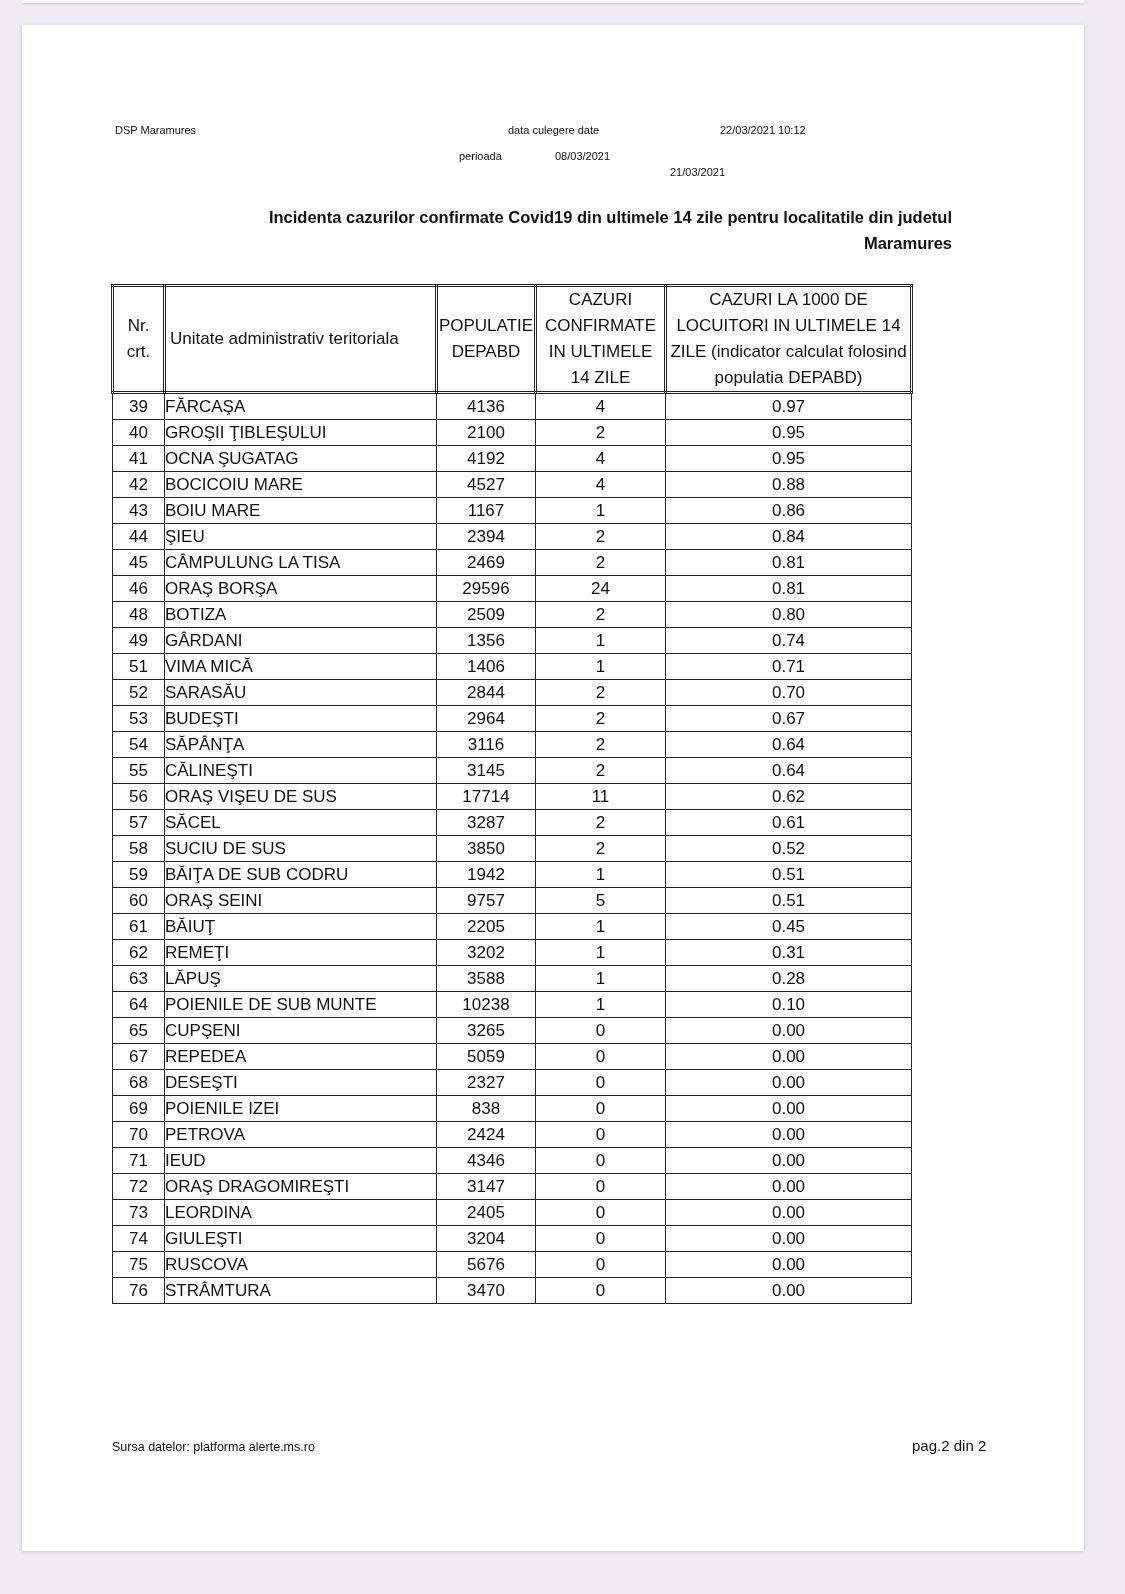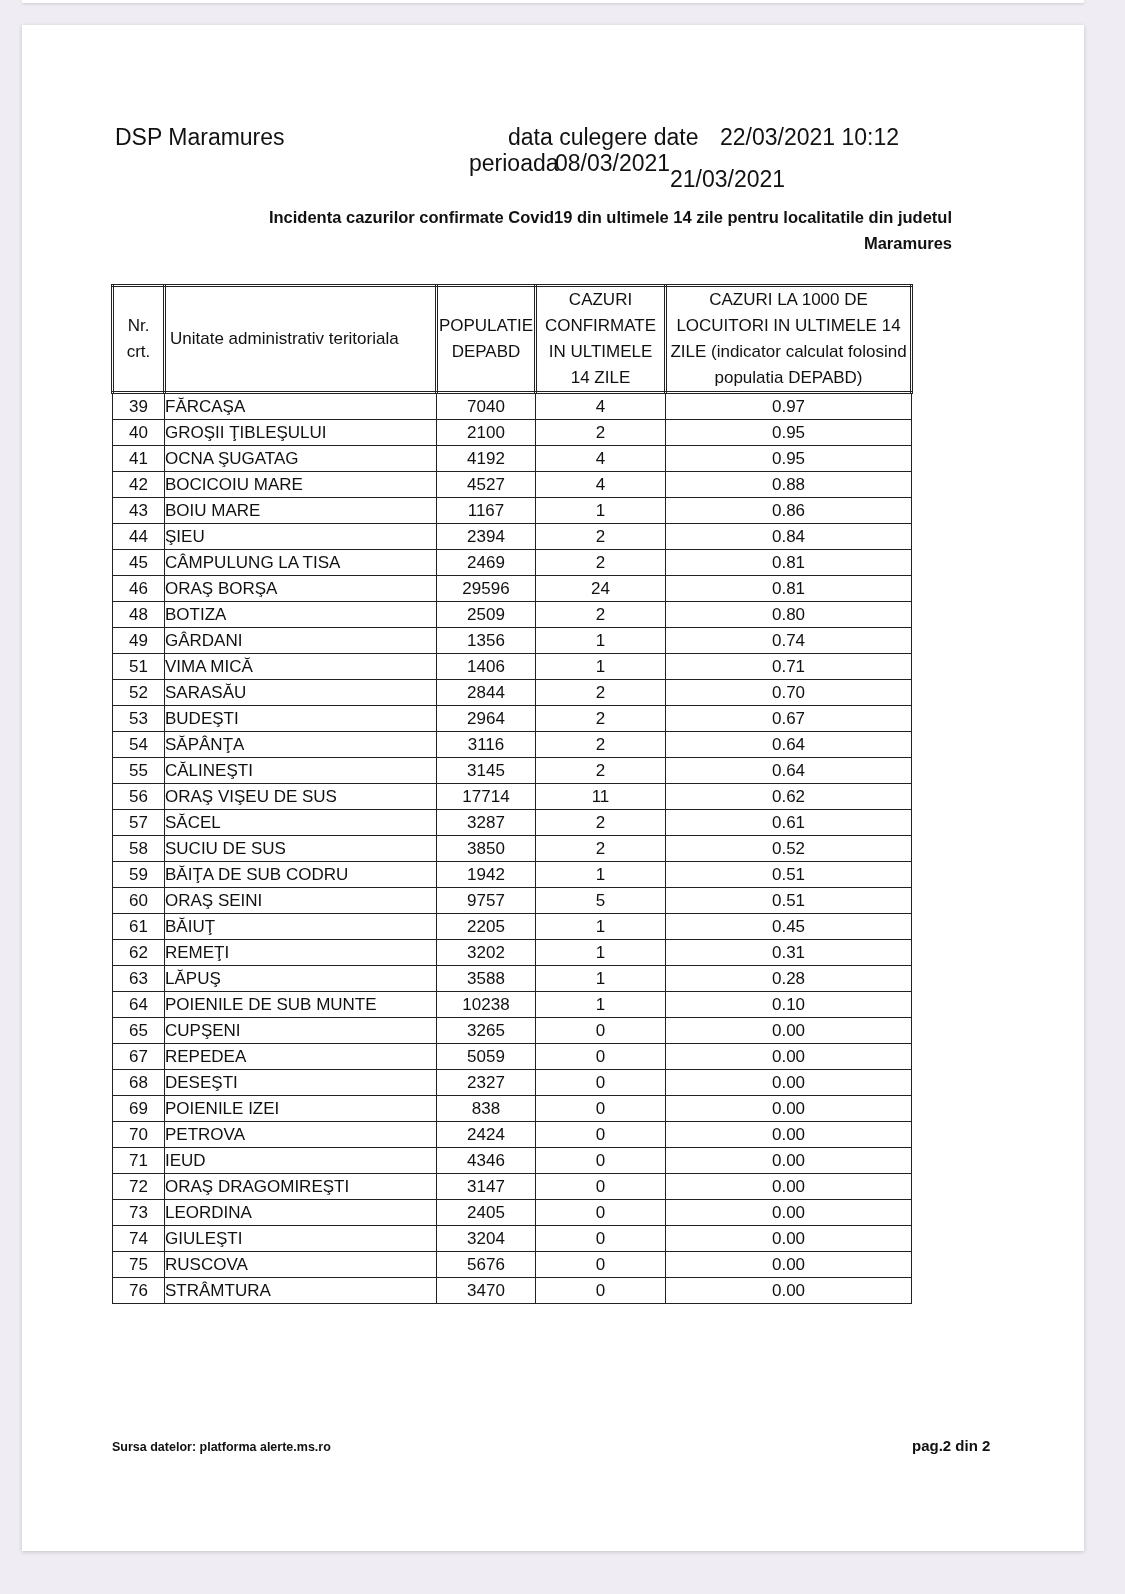--- a/index.html
+++ b/index.html
@@ -17,25 +17,25 @@
     box-shadow: 0 1px 3px rgba(0,0,0,0.15);
   }
   .page {
     position: absolute;
     left: 22px; top: 25px;
     width: 1062px; height: 1526px;
     background: #ffffff;
     box-shadow: 0 1px 4px rgba(0,0,0,0.18);
   }
   .abs { position: absolute; white-space: nowrap; }
-  .hdr-text { font-size: 23px; }
+  .hdr-text { font-size: 11px; }
   #org { left: 93px; top: 99px; }
   #collect-label { left: 486px; top: 99px; }
   #collect-value { left: 698px; top: 99px; }
-  #period-label { left: 447px; top: 125px; }
+  #period-label { left: 437px; top: 125px; }
   #period-start { left: 533px; top: 125px; }
   #period-end { left: 648px; top: 141px; }
   .title {
     position: absolute; left: 100px; top: 179px; width: 830px;
     text-align: right; font-weight: bold; font-size: 16.5px; line-height: 26px;
   }
 
   table.data {
     position: absolute; left: 89px; top: 259px;
     border-collapse: collapse;
@@ -57,21 +57,21 @@
   }
   table.data thead th.left { text-align: left; padding-left: 4px; }
   table.data tbody td { height: 24.5px; text-align: center; }
   table.data tbody td.name { text-align: left; }
   col.c1 { width: 52px; }
   col.c2 { width: 272px; }
   col.c3 { width: 99px; }
   col.c4 { width: 130px; }
   col.c5 { width: 246px; }
 
-  .footer { font-size: 12.5px; font-weight: bold; }
+  .footer { font-size: 12.5px; }
   #source { left: 90px; top: 1415px; }
   #pagenum { left: 890px; top: 1412px; font-size: 15px; }
 </style>
 </head>
 <body>
 
 <div class="prev-page-edge"></div>
 
 <div class="page">
   <div class="abs hdr-text" id="org">DSP Maramures</div>
@@ -100,21 +100,21 @@
         <th class="left"><span>Unitate administrativ teritoriala</span></th>
         <th><span>POPULATIE DEPABD</span></th>
         <th><span>CAZURI CONFIRMATE IN ULTIMELE 14 ZILE</span></th>
         <th><span>CAZURI LA 1000 DE LOCUITORI IN ULTIMELE 14 ZILE (indicator calculat folosind populatia DEPABD)</span></th>
       </tr>
     </thead>
     <tbody id="tbody">
         <tr>
           <td>39</td>
           <td class="name">FĂRCAŞA</td>
-          <td>7040</td>
+          <td>4136</td>
           <td>4</td>
           <td>0.97</td>
         </tr>
         <tr>
           <td>40</td>
           <td class="name">GROŞII ŢIBLEŞULUI</td>
           <td>2100</td>
           <td>2</td>
           <td>0.95</td>
         </tr>

